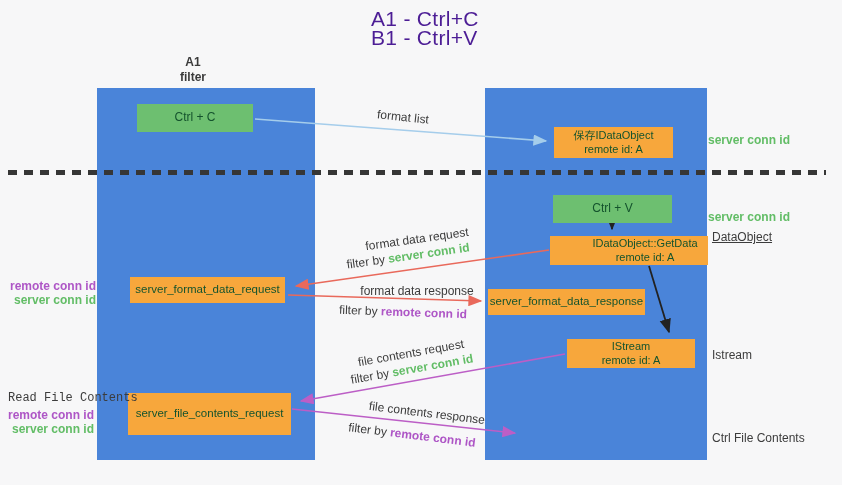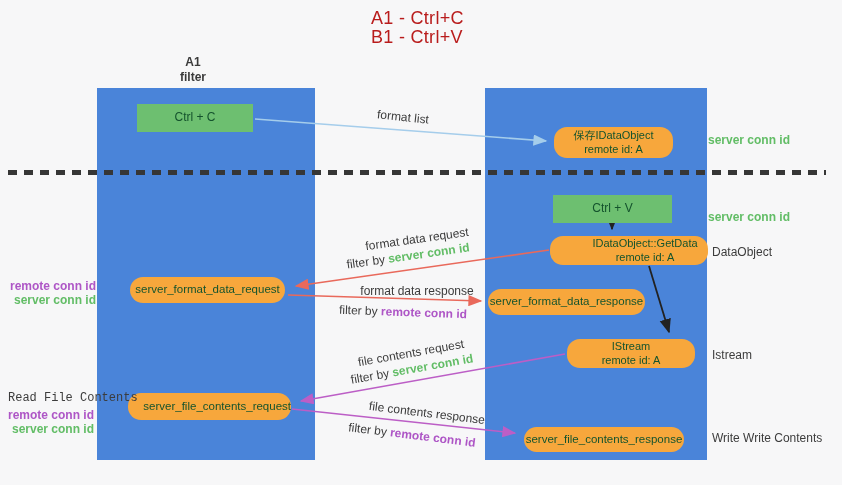--- a/index.html
+++ b/index.html
@@ -4,21 +4,21 @@
 <style>
   html,body{margin:0;padding:0;background:#f7f7f8;}
   .canvas{
     position:relative;width:842px;height:485px;overflow:hidden;
     background:#f7f7f8;
     font-family:"Liberation Sans", sans-serif;
     color:#3c3c3c;
   }
   .title{
     position:absolute;left:371px;top:9px;
-    font-size:18px;line-height:19px;color:#b91c1c;letter-spacing:.3px;
+    font-size:21px;line-height:19px;color:#4c1d95;letter-spacing:.3px;
   }
   .col-header{
     position:absolute;top:55px;width:120px;text-align:center;
     font-size:12px;line-height:15px;color:#3a3a3a;font-weight:bold;
   }
   .lifeline{
     position:absolute;top:88px;height:372px;background:#4a84d9;z-index:1;
   }
   .lifeline.left{left:97px;width:218px;}
   .lifeline.right{left:485px;width:222px;}
@@ -26,21 +26,21 @@
     position:absolute;left:8px;top:170px;width:818px;height:5px;z-index:5;
     background:repeating-linear-gradient(90deg,#363636 0 9px,transparent 9px 16px);
   }
   .arrows{position:absolute;left:0;top:0;width:842px;height:485px;z-index:2;pointer-events:none;}
   .box{
     position:absolute;z-index:3;display:flex;flex-direction:column;
     align-items:center;justify-content:center;
     color:#14532d;text-align:center;font-size:11.5px;line-height:13.5px;
   }
   .green{background:#6dbf70;}
-  .orange{background:#f7a73c;border-radius:13px;}
+  .orange{background:#f7a73c;}
   .lbl{position:absolute;z-index:4;font-size:12px;white-space:nowrap;color:#3c3c3c;}
   .mid{transform:translate(-50%,-50%);}
   .g{color:#62bd66;font-weight:bold;}
   .p{color:#ae56c6;font-weight:bold;}
   .side-right{left:708px;}
   .left-pair{text-align:right;line-height:14px;}
 </style>
 </head>
 <body>
 
@@ -111,47 +111,44 @@
 
   <div class="box orange" style="left:130px;top:277px;width:155px;height:26px;">
     <div>server_format_data_request</div>
   </div>
 
   <div class="box orange" style="left:567px;top:339px;width:128px;height:29px;font-size:11px;">
     <div>IStream</div>
     <div>remote id: A</div>
   </div>
 
-  <div class="box orange" style="left:128px;top:393px;width:163px;height:27px;align-items:flex-end;">
+  <div class="box orange" style="left:128px;top:393px;width:163px;height:42px;">
     <div>server_file_contents_request</div>
   </div>
 
-  <div class="box orange" style="left:524px;top:427px;width:160px;height:25px;">
-    <div>server_file_contents_response</div>
-  </div>
 
   <div class="lbl mid" style="left:403px;top:117px;transform:translate(-50%,-50%) rotate(6deg);">format list</div>
 
   <div class="lbl mid" style="left:417px;top:239px;transform:translate(-50%,-50%) rotate(-8deg);">format data request</div>
   <div class="lbl mid" style="left:408px;top:256px;transform:translate(-50%,-50%) rotate(-8deg);"><span>filter by </span><span class="g">server conn id</span></div>
 
   <div class="lbl mid" style="left:417px;top:291px;">format data response</div>
   <div class="lbl mid" style="left:403px;top:312px;transform:translate(-50%,-50%) rotate(2deg);"><span>filter by </span><span class="p">remote conn id</span></div>
 
   <div class="lbl mid" style="left:411px;top:353px;transform:translate(-50%,-50%) rotate(-10deg);">file contents request</div>
   <div class="lbl mid" style="left:412px;top:369px;transform:translate(-50%,-50%) rotate(-10deg);"><span>filter by </span><span class="g">server conn id</span></div>
 
   <div class="lbl mid" style="left:427px;top:413px;transform:translate(-50%,-50%) rotate(7deg);">file contents response</div>
   <div class="lbl mid" style="left:412px;top:435px;transform:translate(-50%,-50%) rotate(7deg);"><span>filter by </span><span class="p">remote conn id</span></div>
 
   <div class="lbl side-right g" style="top:133px;">server conn id</div>
   <div class="lbl side-right g" style="top:210px;">server conn id</div>
-  <div class="lbl" style="left:712px;top:245px;">DataObject</div>
+  <div class="lbl" style="left:712px;top:230px;text-decoration:underline;">DataObject</div>
   <div class="lbl" style="left:712px;top:348px;">Istream</div>
-  <div class="lbl" style="left:712px;top:431px;">Write Write Contents</div>
+  <div class="lbl" style="left:712px;top:431px;">Ctrl File Contents</div>
   <div class="lbl" style="left:8px;top:391px;font-family:Liberation Mono, monospace;">Read File Contents</div>
 
   <div class="lbl left-pair" style="left:0;top:279px;width:96px;">
     <div class="p">remote conn id</div>
     <div class="g">server conn id</div>
   </div>
 
   <div class="lbl left-pair" style="left:0;top:408px;width:94px;">
     <div class="p">remote conn id</div>
     <div class="g">server conn id</div>

